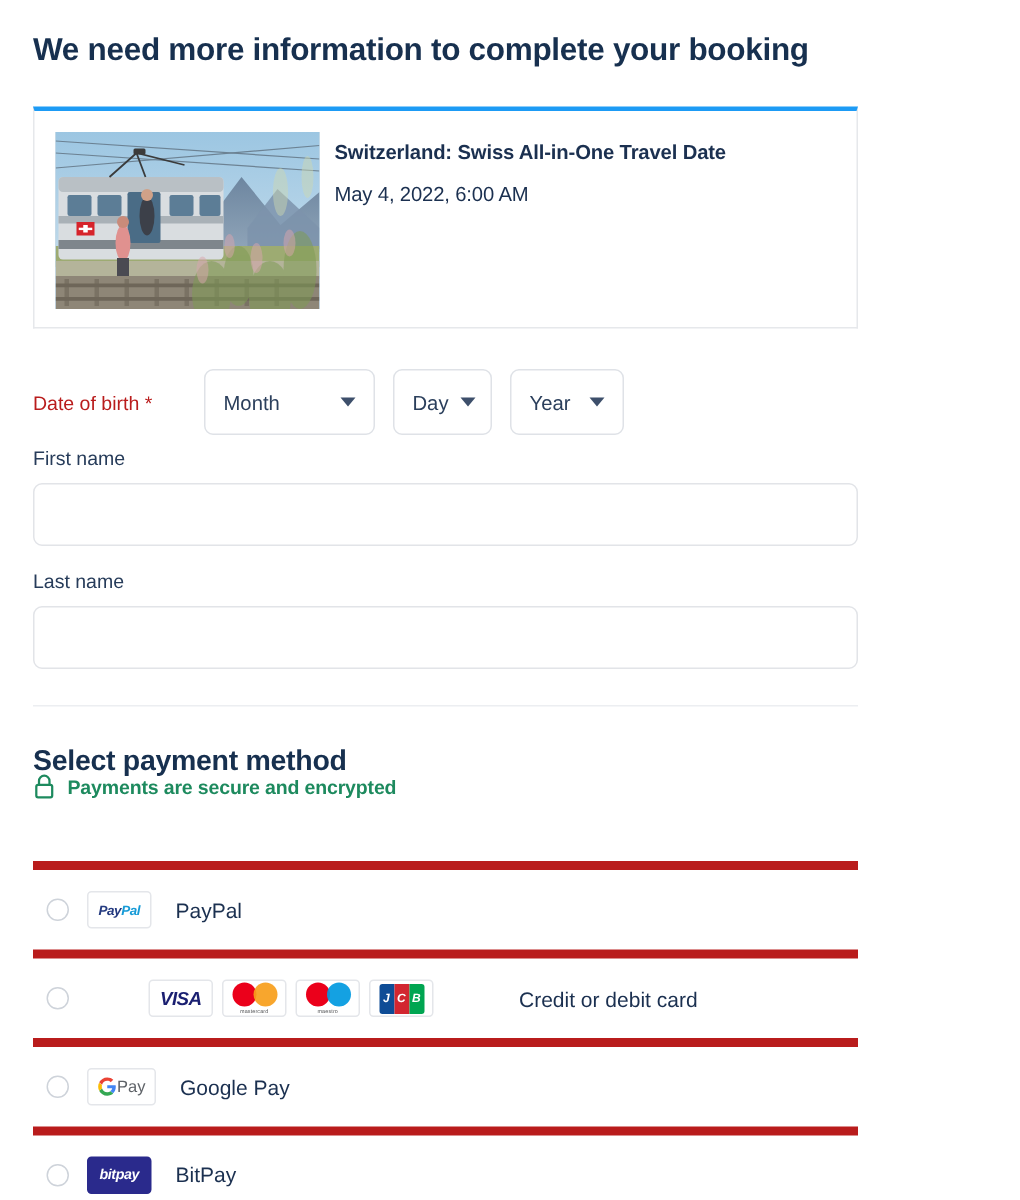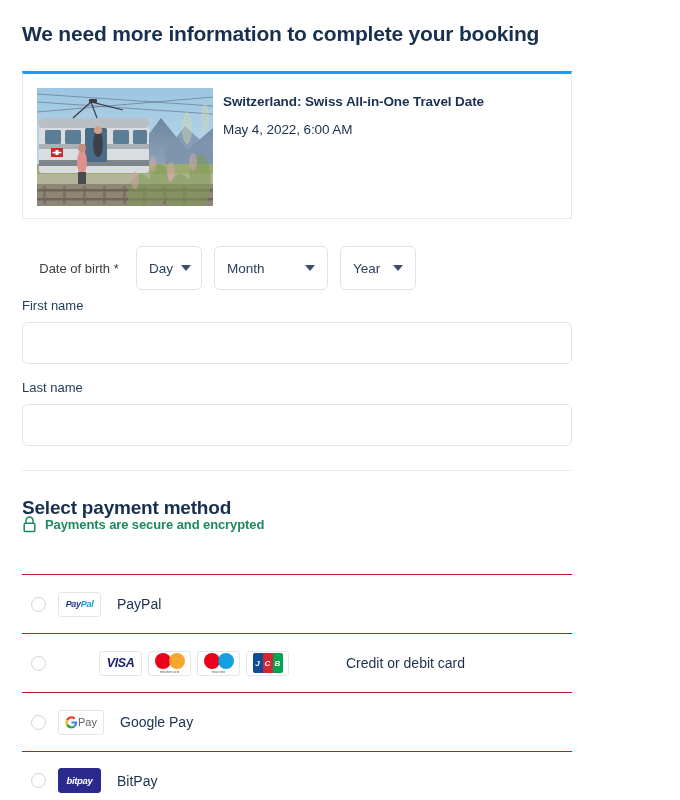--- a/index.html
+++ b/index.html
@@ -46,22 +46,22 @@
     font-size: 13.5px; font-weight: normal; color: #1b3050;
     letter-spacing: -0.1px;
   }
 
   
   .dob-row {
     position: absolute; left: 22px; top: 246px;
     display: flex; align-items: center;
   }
   .dob-label {
-    font-size: 13px; color: #404040;
-    width: 114px; line-height: 1; text-align: center;
+    font-size: 13px; color: #b91c1c;
+    width: 114px; line-height: 1;
   }
   .select-box {
     position: relative;
     height: 44px;
     border: 1px solid #dfe2e7;
     border-radius: 6px;
     background: #fff;
     display: flex; align-items: center;
     padding: 0 12px;
     margin-right: 12px;
@@ -123,21 +123,21 @@
   .lock-icon { width: 15px; height: 17px; margin-right: 8px; }
   .secure-text {
     font-size: 13px; font-weight: bold; color: #1d8a5e;
     letter-spacing: -0.1px;
   }
 
   
   .pay-row {
     position: absolute; left: 22px; width: 550px; height: 59px;
     display: flex; align-items: center;
-    border-top: 1px solid #b91c1c;
+    border-top: 6px solid #b91c1c;
     cursor: pointer;
   }
   .pay-row-0 { top: 574px; }
   .pay-row-1 { top: 633px; gap: 41px; }
   .pay-row-2 { top: 692px; }
   .pay-row-3 { top: 751px; border-bottom: 1px solid #eceef1; }
 
   .radio {
     width: 15px; height: 15px;
     border: 1.5px solid #ced3da;
@@ -294,27 +294,27 @@
     </div>
     <div class="booking-info">
       <div class="booking-name">Switzerland: Swiss All-in-One Travel Date</div>
       <div class="booking-date">May 4, 2022, 6:00 AM</div>
     </div>
   </div>
 
   <div class="dob-row">
     <div class="dob-label">Date of birth *</div>
 
+    <div class="select-box select-month">
+      <span class="select-text">Month</span>
+      <span class="caret"></span>
+    </div>
+
     <div class="select-box select-day">
       <span class="select-text">Day</span>
-      <span class="caret"></span>
-    </div>
-
-    <div class="select-box select-month">
-      <span class="select-text">Month</span>
       <span class="caret"></span>
     </div>
 
     <div class="select-box select-year">
       <span class="select-text">Year</span>
       <span class="caret"></span>
     </div>
   </div>
 
   <div class="field-label label-first">First name</div>

